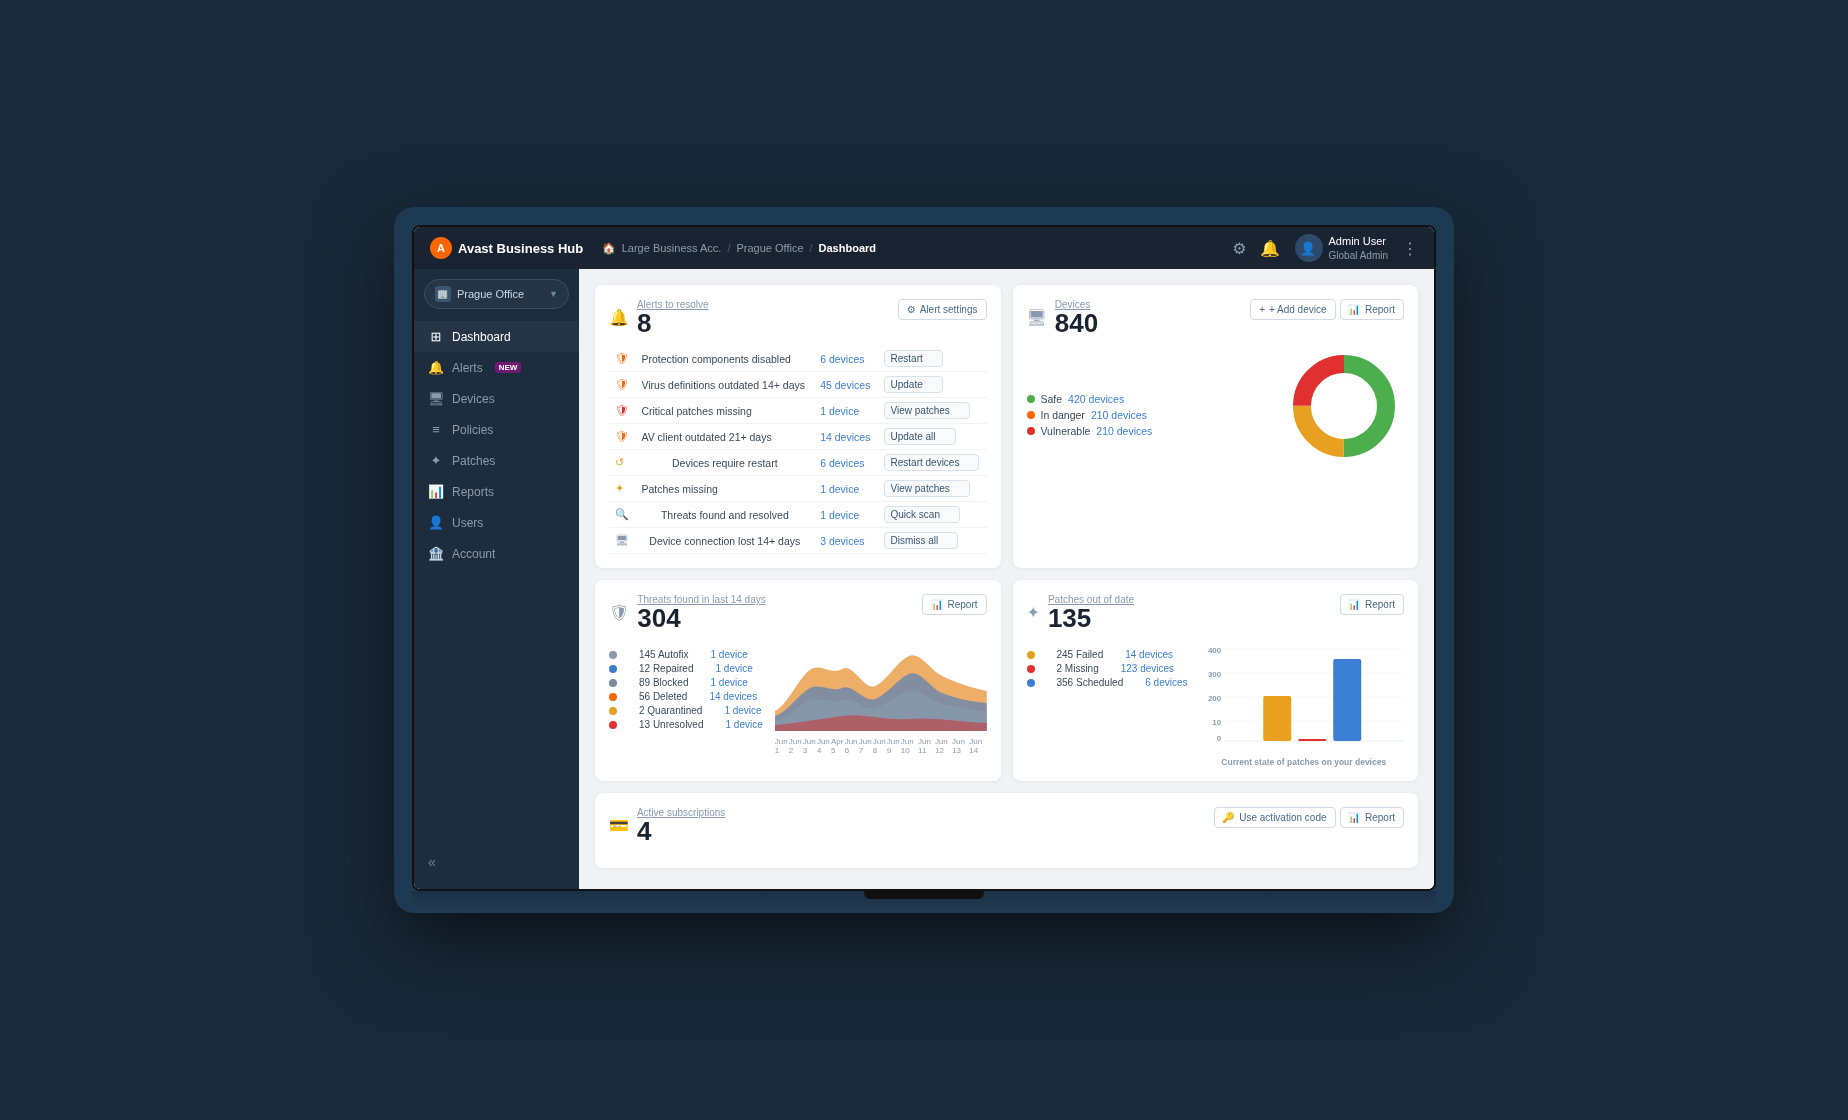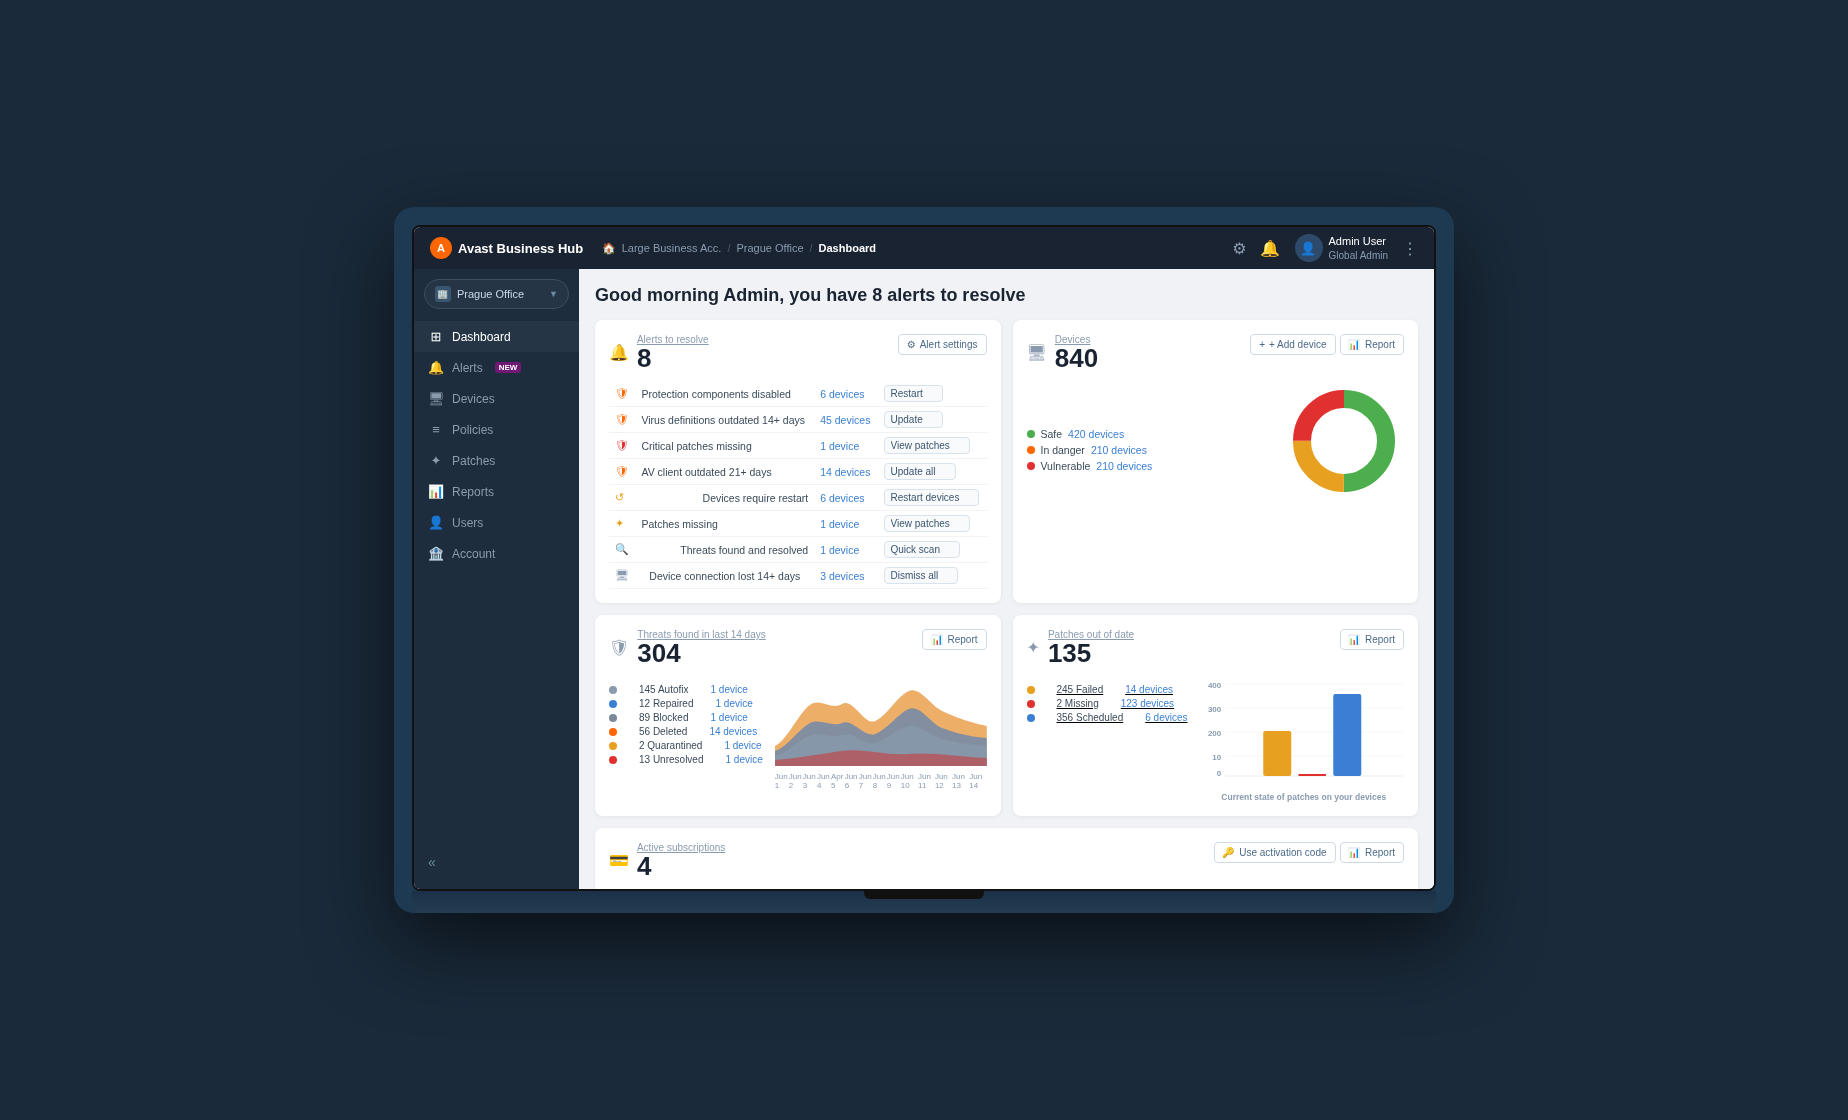--- a/index.html
+++ b/index.html
@@ -256,21 +256,21 @@
     .dot-yellow { background: #e8a020; }
     .dot-gray { background: #8a9bb0; }
     .stat-link { color: #3a7fd4; cursor: pointer; }
     .stat-label { color: #3a4a5a; }
     .card-inner { position: relative; }
     
     .threats-legend { display: flex; flex-direction: column; gap: 3px; margin: 8px 0; }
     .legend-row { display: flex; align-items: center; gap: 22px; font-size: 10px; color: #3a4a5a; }
     .legend-link { color: #3a7fd4; cursor: pointer; }
     
-    .patches-legend { display: flex; flex-direction: column; gap: 3px; margin: 8px 0; text-decoration: underline; }
+    .patches-legend { display: flex; flex-direction: column; gap: 3px; margin: 8px 0; }
     .laptop-base {
       height: 22px;
       background: linear-gradient(to bottom, #1a3048, #243d52);
       border-radius: 0 0 8px 8px;
       position: relative;
     }
     .laptop-notch {
       width: 120px;
       height: 8px;
       background: #111;
@@ -353,21 +353,20 @@
           <span class="nav-icon">🏦</span>
           <span>Account</span>
         </div>
 
         <div class="sidebar-bottom">
           <span class="collapse-btn">«</span>
         </div>
       </div>
 
       <div class="content">
-        <div class="page-title">Good morning Admin, you have 8 alerts to resolve</div>
 
         <div class="cards-row">
 
           <div class="card">
             <div class="card-header">
               <div class="card-title-area">
                 <span class="card-icon">🔔</span>
                 <div>
                   <div class="card-label">Alerts to resolve</div>
                   <div class="card-count">8</div>
@@ -399,33 +398,33 @@
                   <td><select class="select-sm"><option>View patches</option></select></td>
                 </tr>
                 <tr>
                   <td><span class="alert-icon orange">🛡</span></td>
                   <td style="color:#3a4a5a;text-align:left;">AV client outdated 21+ days</td>
                   <td style="color:#3a7fd4;cursor:pointer;">14 devices</td>
                   <td><select class="select-sm"><option>Update all</option></select></td>
                 </tr>
                 <tr>
                   <td><span class="alert-icon yellow">↺</span></td>
-                  <td style="color:#3a4a5a;text-align:right;">Devices require restart</td>
+                  <td style="color:#3a4a5a;text-align:center;">Devices require restart</td>
                   <td style="color:#3a7fd4;cursor:pointer;">6 devices</td>
                   <td><select class="select-sm"><option>Restart devices</option></select></td>
                 </tr>
                 <tr>
                   <td><span class="alert-icon yellow">✦</span></td>
                   <td style="color:#3a4a5a;text-align:left;margin-top:12px;">Patches missing</td>
                   <td style="color:#3a7fd4;cursor:pointer;">1 device</td>
                   <td><select class="select-sm"><option>View patches</option></select></td>
                 </tr>
                 <tr>
                   <td><span class="alert-icon orange">🔍</span></td>
-                  <td style="color:#3a4a5a;text-align:right;">Threats found and resolved</td>
+                  <td style="color:#3a4a5a;text-align:center;">Threats found and resolved</td>
                   <td style="color:#3a7fd4;cursor:pointer;">1 device</td>
                   <td><select class="select-sm"><option>Quick scan</option></select></td>
                 </tr>
                 <tr>
                   <td><span class="alert-icon" style="color:#8a9bb0">🖥</span></td>
                   <td style="color:#3a4a5a;text-align:center;margin-left:12px;">Device connection lost 14+ days</td>
                   <td style="color:#3a7fd4;cursor:pointer;">3 devices</td>
                   <td><select class="select-sm"><option>Dismiss all</option></select></td>
                 </tr>
               </tbody>

